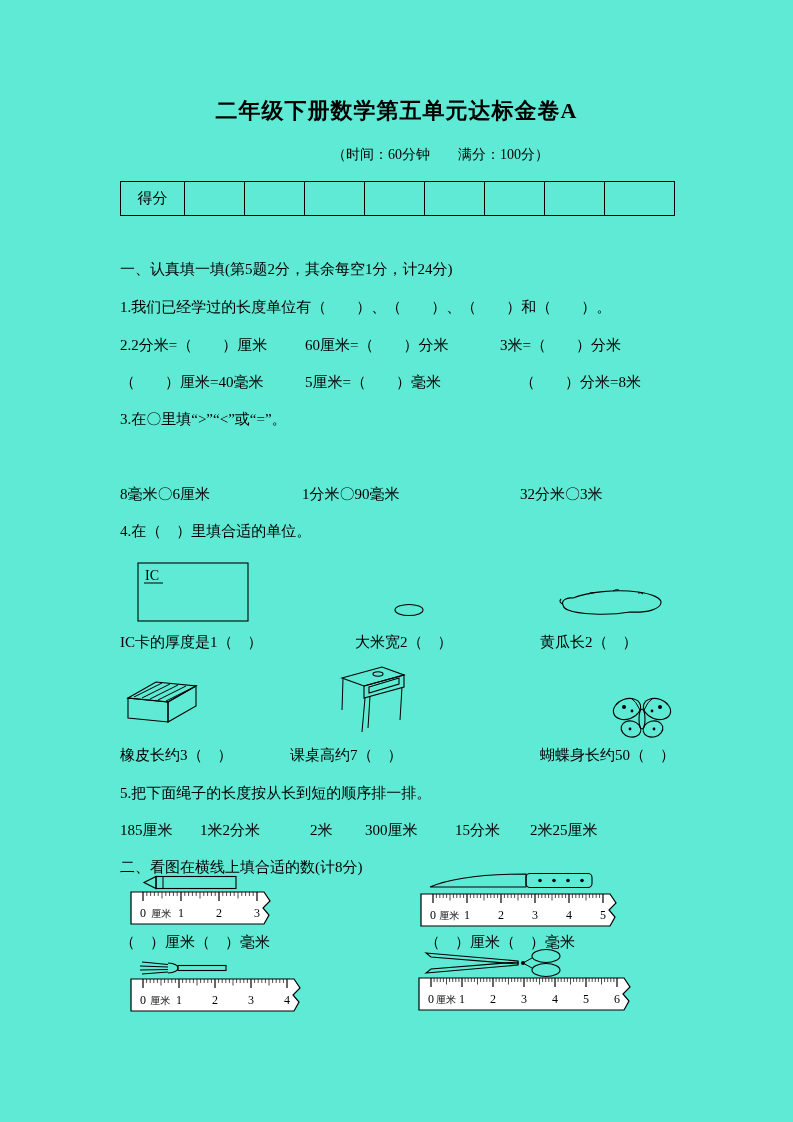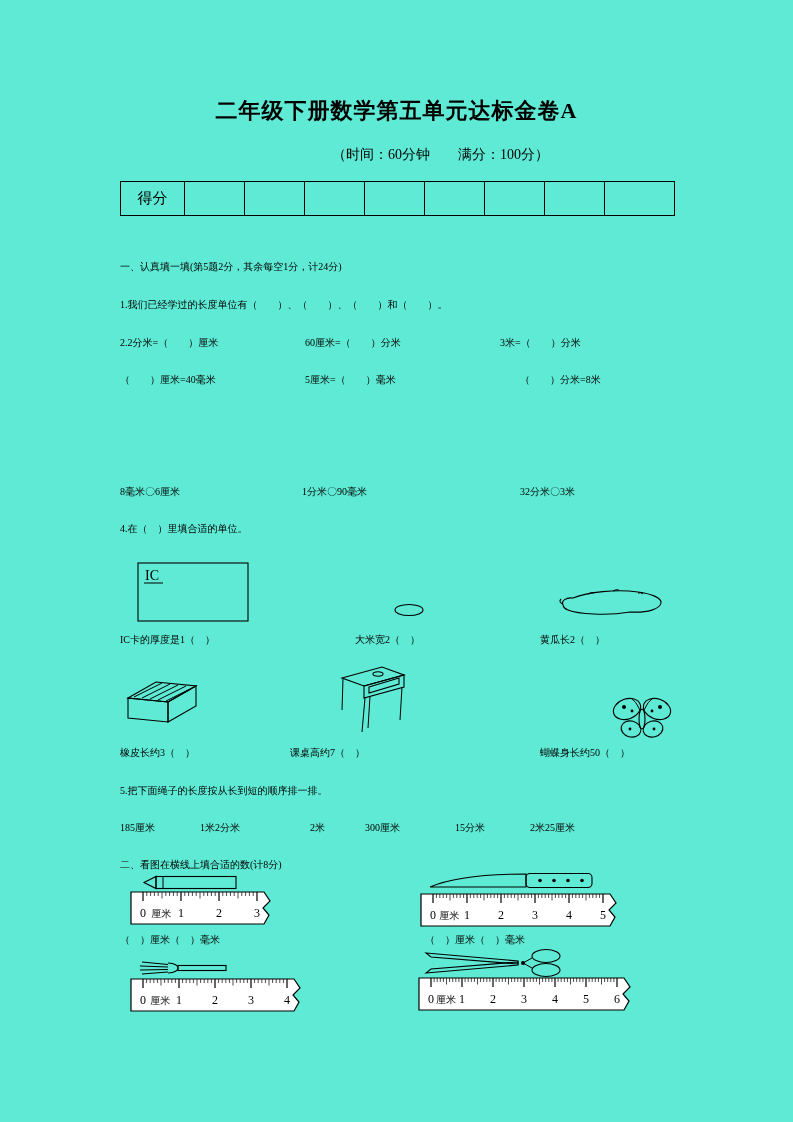--- a/index.html
+++ b/index.html
@@ -8,21 +8,21 @@
   .page { position:relative; width:793px; height:1122px; background:#5eead4; overflow:hidden; }
 
   .title { position:absolute; top:96px; left:0; width:100%; text-align:center;
            font-size:22px; font-weight:bold; letter-spacing:1px; }
   .subtitle { position:absolute; top:146px; left:0; width:100%; text-align:center; font-size:14px;margin-left:44px; }
 
   .score-table { position:absolute; top:181px; left:120px; border-collapse:collapse; table-layout:fixed; }
   .score-table td { border:1.5px solid #000; height:34px; text-align:center; font-size:15px; }
   .score-table col.w1 { width:64px; } .score-table col.wm { width:60px; } .score-table col.w2 { width:70px; }
 
-  .line { position:absolute; left:120px; width:560px; height:22px; font-size:10px; white-space:nowrap; }
+  .line { position:absolute; left:120px; width:560px; height:22px; font-size:15px; white-space:nowrap; }
   .line .c { position:absolute; top:0; white-space:nowrap; }
 
   .img { position:absolute; }
   .img svg { display:block; }
   svg .ol { fill:none; stroke:#000; stroke-width:1.1; }
   svg .thin { stroke:#000; stroke-width:1; }
   svg text { font-family:"Liberation Serif","DejaVu Serif",serif; }
 
   .ruler { position:absolute; }
 </style>
@@ -63,20 +63,21 @@
     <span class="c" style="left:0">2.2分米=（　　）厘米</span>
     <span class="c" style="left:185px">60厘米=（　　）分米</span>
     <span class="c" style="left:380px">3米=（　　）分米</span>
   </div>
   <div class="line" style="top:373px">
     <span class="c" style="left:0">（　　）厘米=40毫米</span>
     <span class="c" style="left:185px">5厘米=（　　）毫米</span>
     <span class="c" style="left:400px">（　　）分米=8米</span>
   </div>
 
+  <div class="line" style="top:410px">3.在〇里填“&gt;”“&lt;”或“=”。</div>
   <div class="line" style="top:485px">
     <span class="c" style="left:0">8毫米〇6厘米</span>
     <span class="c" style="left:182px">1分米〇90毫米</span>
     <span class="c" style="left:400px">32分米〇3米</span>
   </div>
 
   <div class="line" style="top:522px">4.在（　）里填合适的单位。</div>
 
   <div class="img" style="left:137px; top:562px">
     <svg width="112" height="60" viewBox="0 0 112 60">

